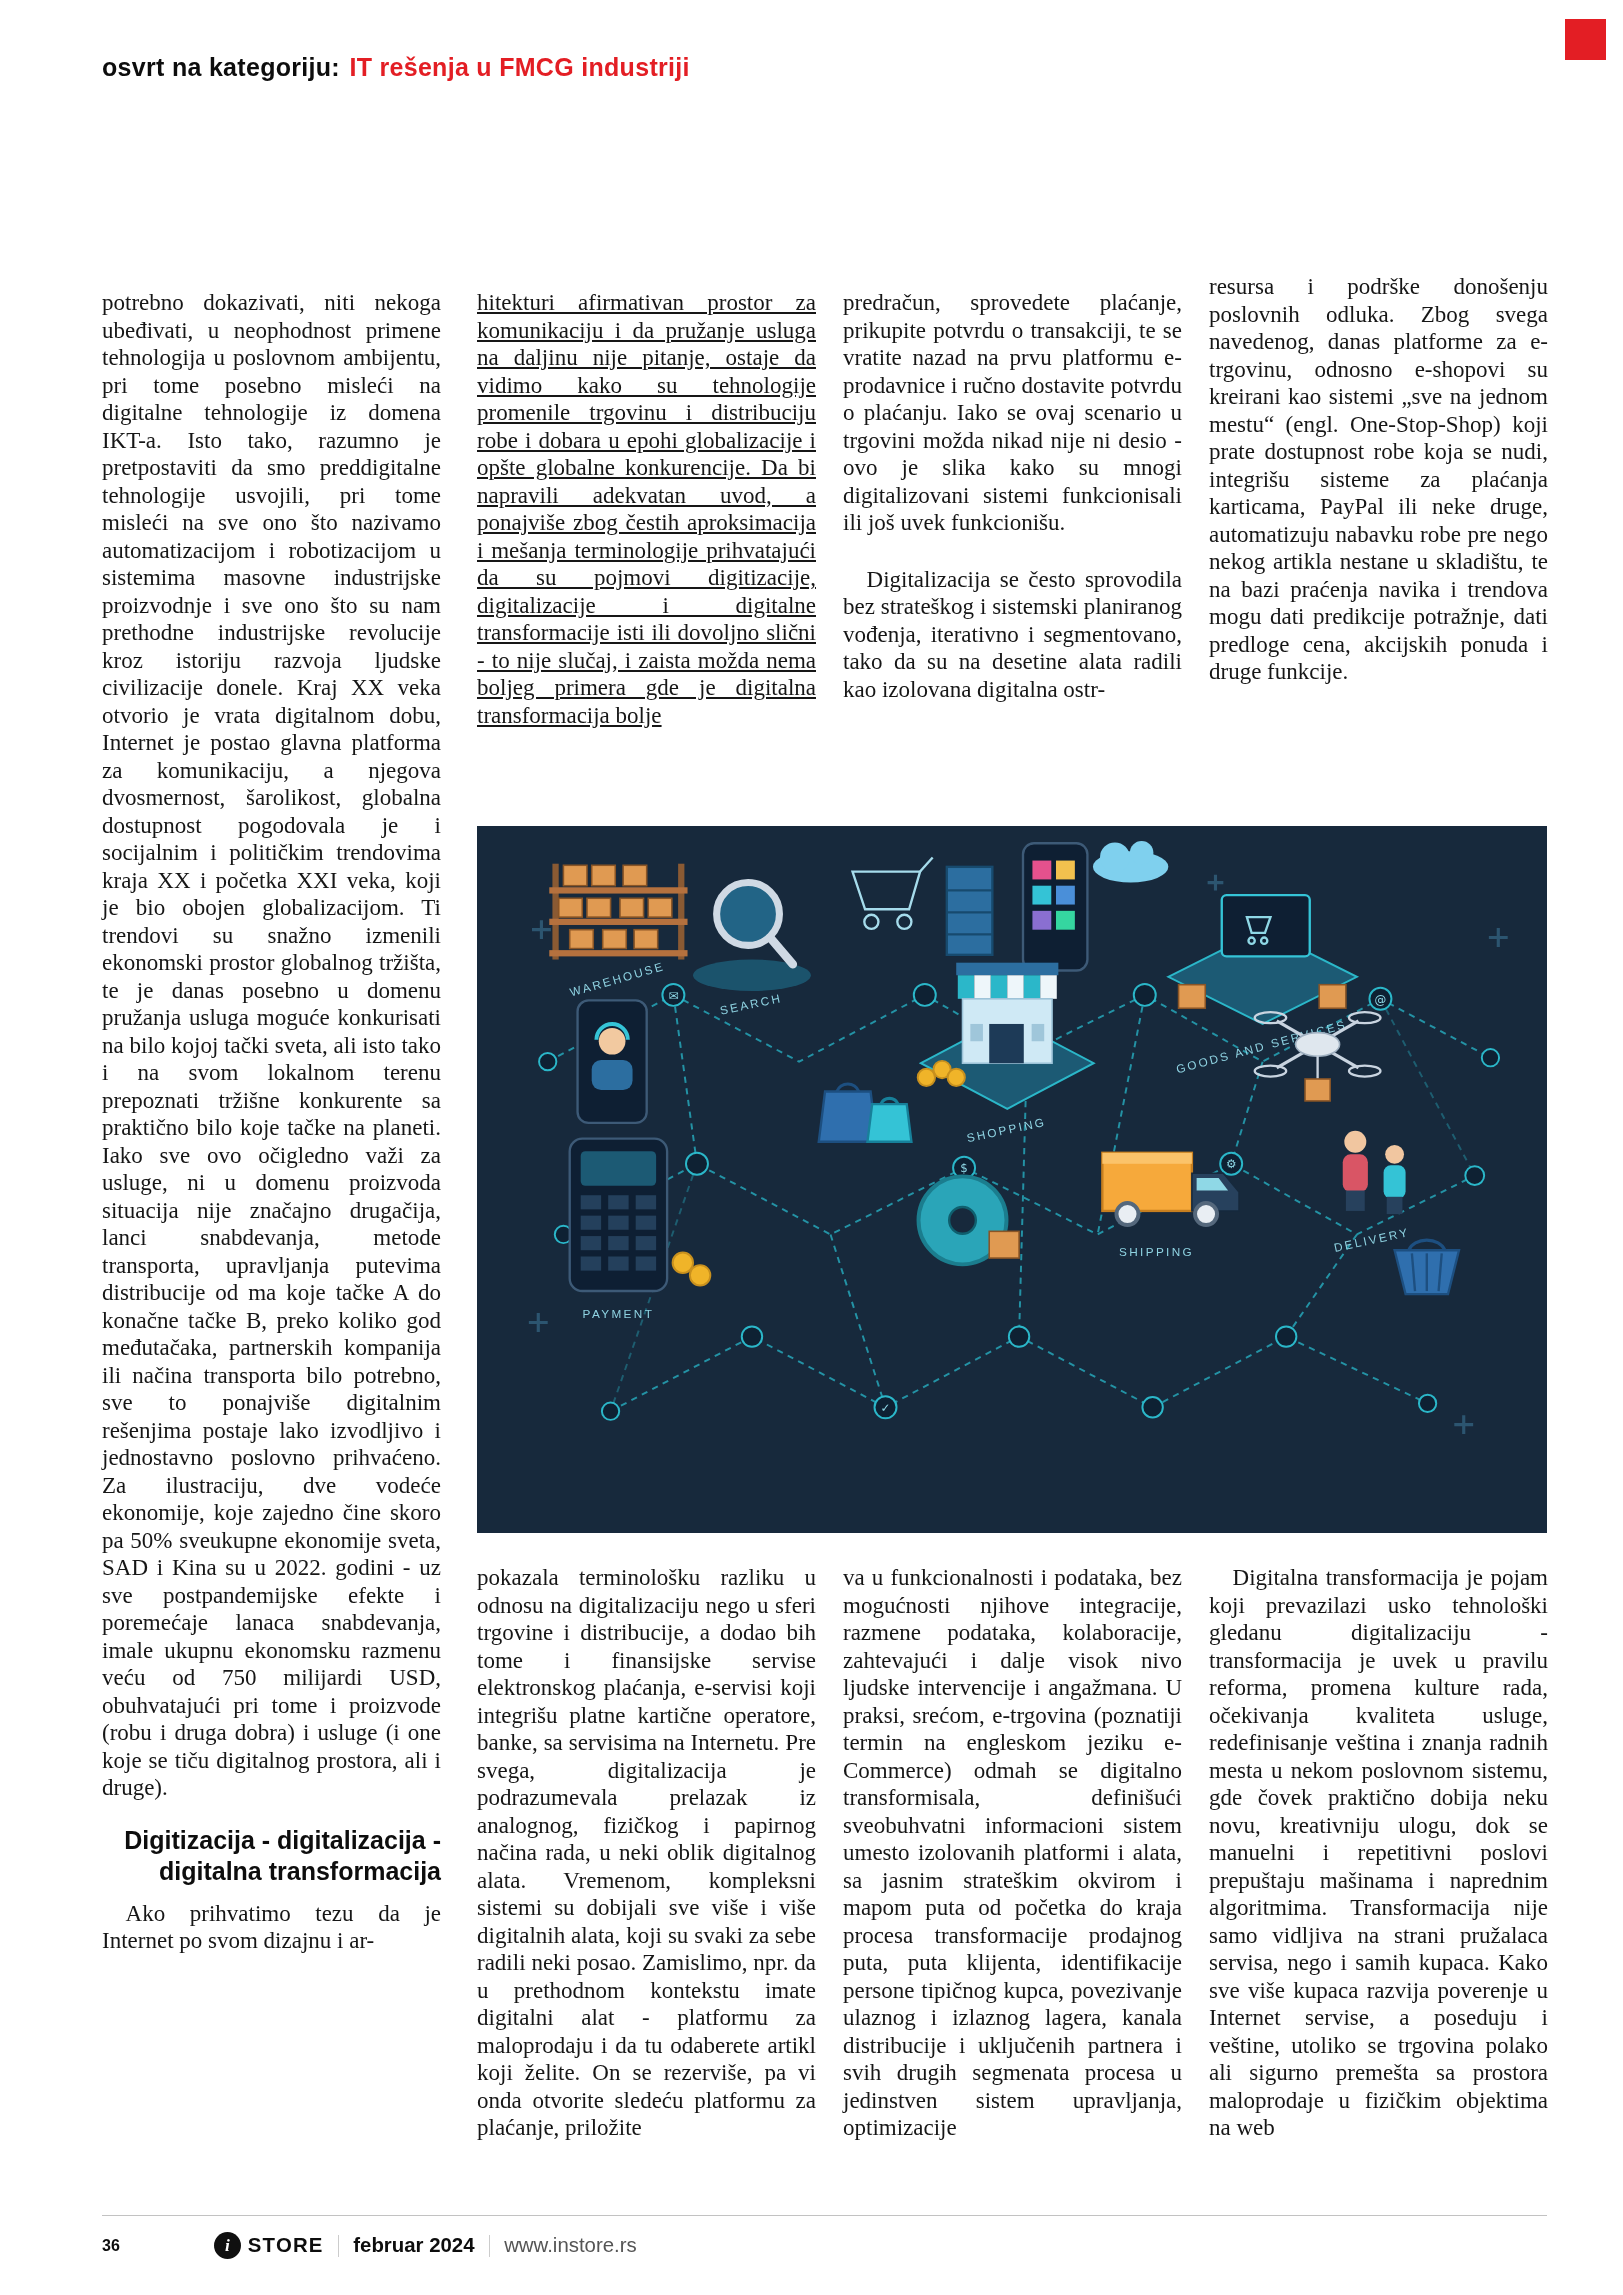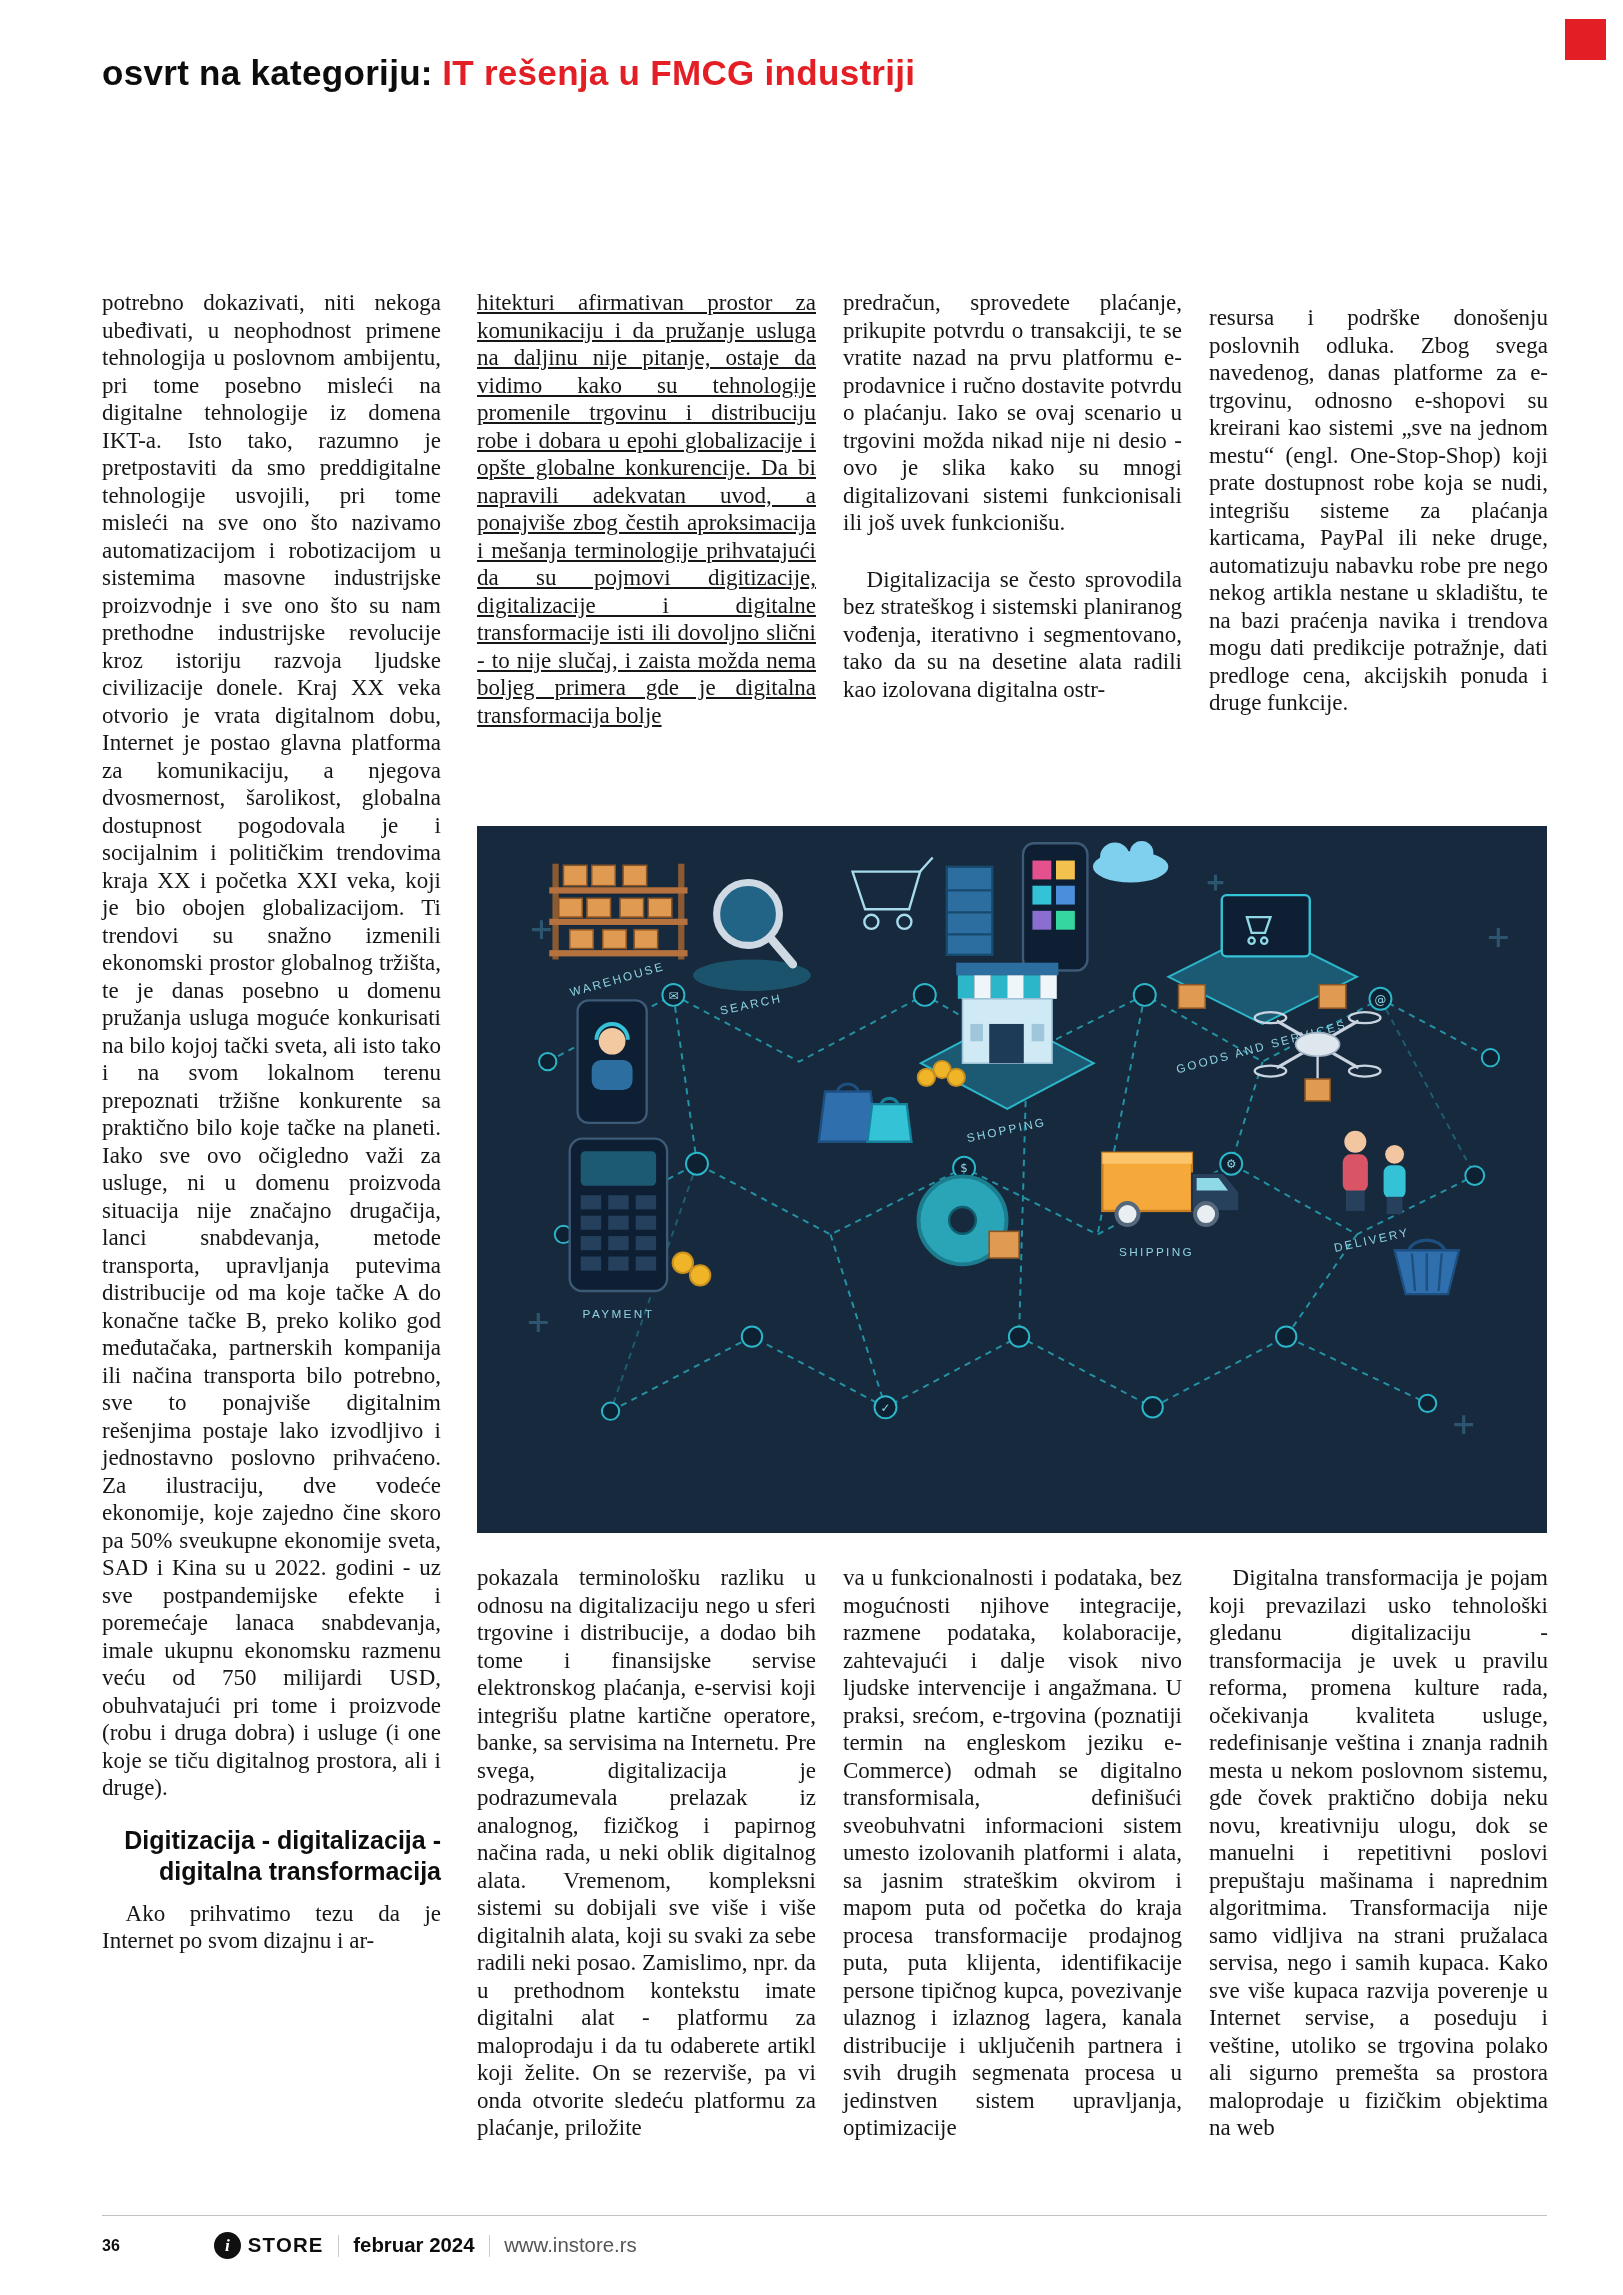--- a/index.html
+++ b/index.html
@@ -4,40 +4,40 @@
 <style>
   * { margin:0; padding:0; box-sizing:border-box; }
   html, body { background:#ffffff; }
   .page {
     position:relative; width:1623px; height:2295px; background:#fff;
     font-family:"Liberation Serif", serif; color:#161616; overflow:hidden;
   }
   
   .page-header {
     position:absolute; left:102px; top:53px;
-    font-family:"Liberation Sans", sans-serif; font-weight:700; font-size:35px;
+    font-family:"Liberation Sans", sans-serif; font-weight:700; font-size:25px;
     letter-spacing:0.3px; white-space:nowrap;
   }
   .kicker { color:#0d0d0d; }
   .title { color:var(--accent, #e31e24); margin-left:9.4px; }
   .corner-square {
     position:absolute; top:19px; right:17.3px; width:41px; height:41px;
     background:var(--accent, #e31e24);
   }
   
   .col {
     position:absolute; width:339px; font-size:23px; line-height:27.5px;
     text-align:justify; color:#161616;
   }
   .col p + p { margin-top:29px; }
   .indent { text-indent:23.6px; }
   #col1 { left:102px;  top:289px; }
   #col2top { left:477px;  top:289px;text-decoration:underline; }
   #col3top { left:843px; top:289px; }
-  #col4top { left:1209px; top:304px; }
+  #col4top { left:1209px; top:273px; }
   #col2bot { left:477px;  top:1564px; }
   #col3bot { left:843px; top:1564px; }
   #col4bot { left:1209px; top:1564px; }
   h2.sub {
     font-family:"Liberation Sans", sans-serif; font-weight:700;
     font-size:25px; line-height:31px; text-align:right;
     margin:23.6px 0 12.6px 0; color:#0d0d0d;
   }
   
   .figure {

